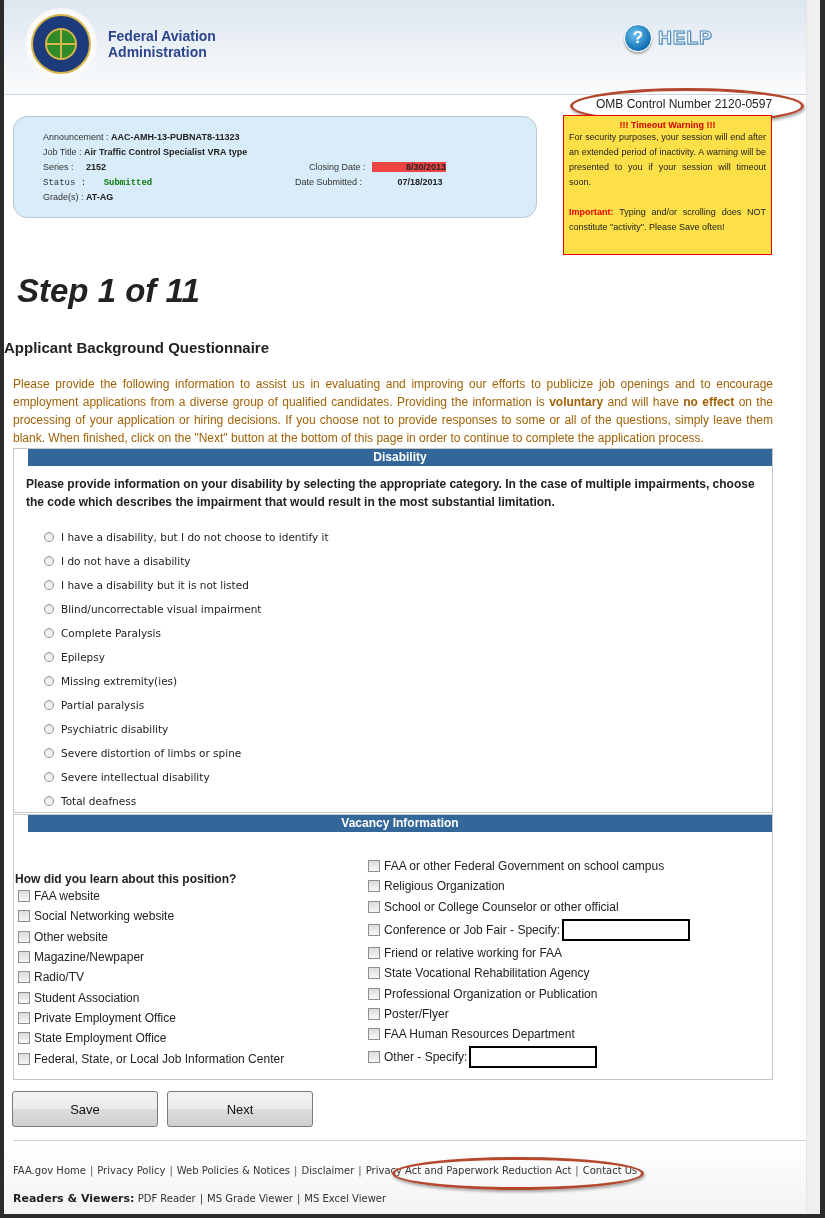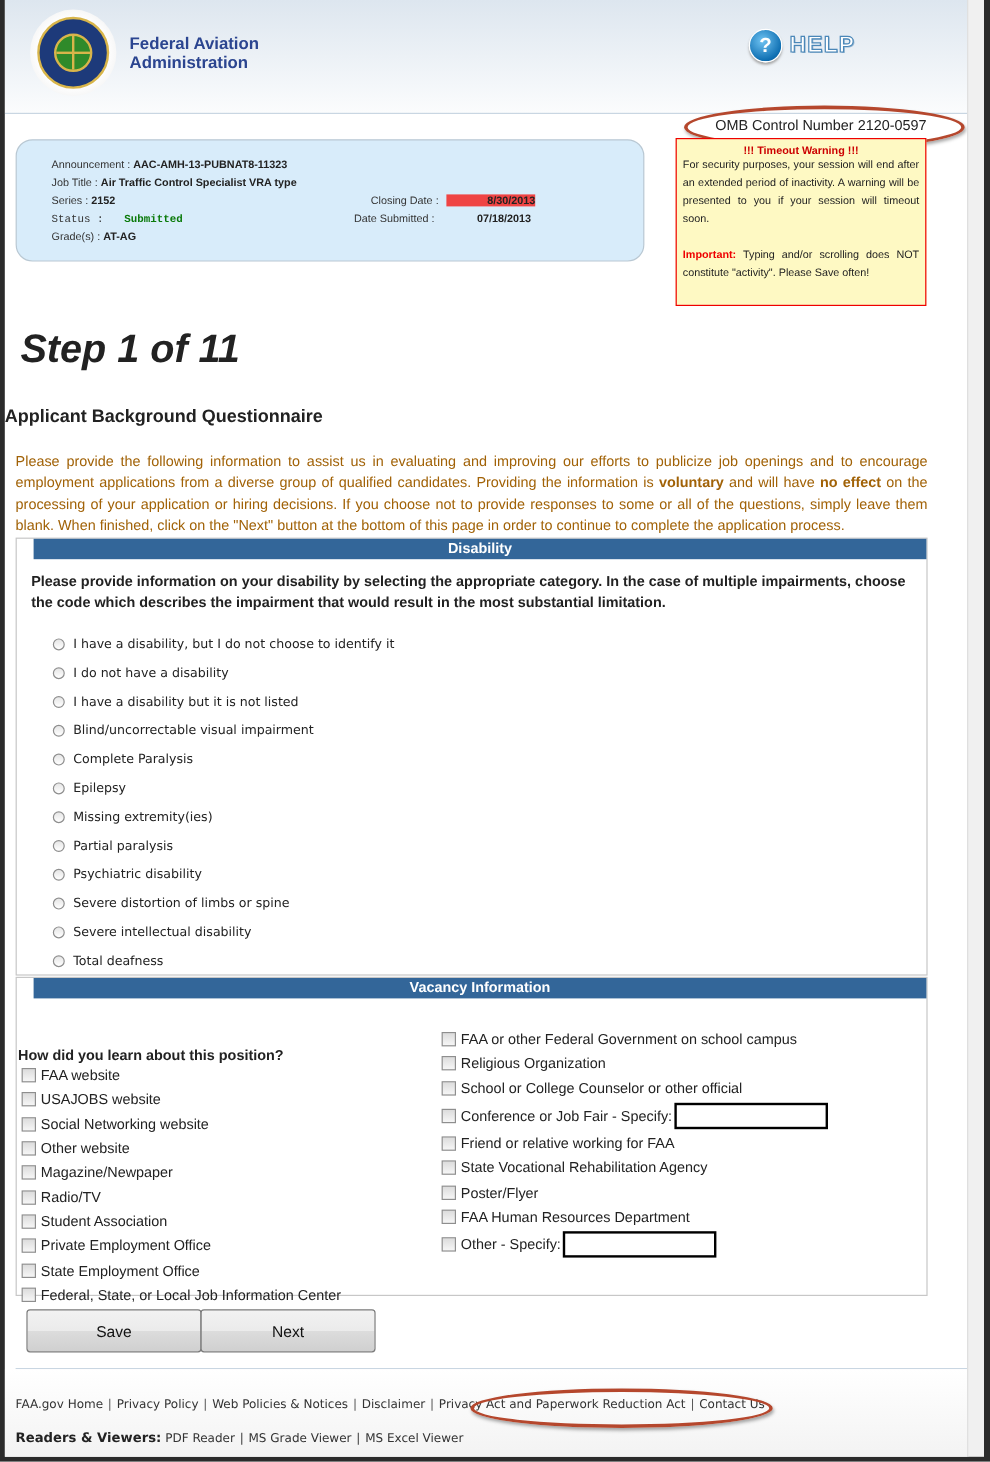--- a/index.html
+++ b/index.html
@@ -15,21 +15,21 @@
   .brand { position:absolute; left:104px; top:28px; color:#2b4590; font-weight:bold; font-size:14px; line-height:16px; }
   .help { position:absolute; left:620px; top:24px; display:flex; align-items:center; }
   .help-icon { width:26px; height:26px; border-radius:50%; background:radial-gradient(circle at 40% 35%, #6fc3f2, #0f6fb2 70%, #0a4a80); color:#fff; font-weight:bold; font-size:17px; text-align:center; line-height:26px; border:1px solid #fff; box-shadow:0 2px 2px #aaa; }
   .help-text { margin-left:6px; font-weight:bold; font-size:19px; color:#fff; letter-spacing:1px; -webkit-text-stroke:1px #4a87b8; text-shadow:1px 1px 0 #9bbad3; }
   .omb { position:absolute; left:592px; top:97px; font-size:12px; color:#222; }
   .oval { position:absolute; border:3px solid #b5472d; border-radius:50%; box-shadow:1px 2px 3px rgba(0,0,0,0.35); }
   .infobox { position:absolute; left:9px; top:116px; width:522px; height:100px; background:#d8ecfa; border:1px solid #b9c8d3; border-radius:14px; font-size:9px; color:#333; }
   .info-row { position:absolute; white-space:nowrap; }
   .info-row b { color:#222; }
   .green { color:#0a7a0a; font-weight:bold; }
-  .warning { position:absolute; left:559px; top:115px; width:209px; height:140px; background:#fef9c3; border:1px solid #e00; font-size:9px; color:#222; padding:6px 5px; box-sizing:border-box; text-align:justify; line-height:15px; }
+  .warning { position:absolute; left:559px; top:115px; width:209px; height:140px; background:#fde047; border:1px solid #e00; font-size:9px; color:#222; padding:6px 5px; box-sizing:border-box; text-align:justify; line-height:15px; }
   .warning .wtitle { text-align:center; color:#c00; font-weight:bold; line-height:10px; margin-top:-2px; }
   .warning .imp { color:#e00; font-weight:bold; }
   .step { position:absolute; left:13px; top:272px; font-size:33px; font-weight:bold; font-style:italic; color:#222; }
   .qtitle { position:absolute; left:0; width:802px; top:339px; font-size:15px; font-weight:bold; color:#222; }
   .intro { position:absolute; left:9px; top:375px; width:760px; font-size:12px; line-height:18px; color:#a16207; text-align:justify; }
   .section { position:absolute; left:9px; width:760px; border:1px solid #c7c7c7; box-sizing:border-box; }
   .section-head { background:#336699; color:#fff; text-align:center; font-size:12px; font-weight:bold; height:17px; line-height:17px;margin-left:14px; }
   .disability-q { font-size:12px; font-weight:bold; color:#222; line-height:18px; padding:9px 12px 0 12px; }
   .radio-list { position:absolute; left:30px; top:76px; }
   .radio-item { display:flex; align-items:center; height:24px; font-family:"DejaVu Sans", sans-serif; font-size:10.5px; color:#222; }
@@ -75,21 +75,21 @@
     <div class="info-row" style="left:29px; top:15px;">
       <span>Announcement :</span>
       <b>AAC-AMH-13-PUBNAT8-11323</b>
     </div>
     <div class="info-row" style="left:29px; top:30px;">
       <span>Job Title :</span>
       <b>Air Traffic Control Specialist VRA type</b>
     </div>
     <div class="info-row" style="left:29px; top:45px;">
       <span>Series :</span>
-      <b style="margin-left:0;">2152</b>
+      <b style="margin-left:10px;">2152</b>
     </div>
     <div class="info-row" style="left:29px; top:61px;font-family:Liberation Mono, monospace;">
       <span>Status :</span>
       <span class="green" style="margin-left:12px;">Submitted</span>
     </div>
     <div class="info-row" style="left:29px; top:75px;">
       <span>Grade(s) :</span>
       <b>AT-AG</b>
     </div>
     <div class="info-row" style="left:295px; top:45px;">
@@ -172,24 +172,20 @@
   <div class="section" style="top:814px; height:266px;">
     <div class="section-head">Vacancy Information</div>
     <div class="vac-q">How did you learn about this position?</div>
     <div class="cb-col" id="cb-left" style="left:4px; top:41px;margin-top:30px;">
         <div class="cb-item">
           <span class="cb"></span>
           <span>FAA website</span>
         </div>
         <div class="cb-item">
           <span class="cb"></span>
-          <span>USAJOBS website</span>
-        </div>
-        <div class="cb-item">
-          <span class="cb"></span>
           <span>Social Networking website</span>
         </div>
         <div class="cb-item">
           <span class="cb"></span>
           <span>Other website</span>
         </div>
         <div class="cb-item">
           <span class="cb"></span>
           <span>Magazine/Newpaper</span>
         </div>
@@ -235,35 +231,39 @@
         <div class="cb-item">
           <span class="cb"></span>
           <span>Friend or relative working for FAA</span>
         </div>
         <div class="cb-item">
           <span class="cb"></span>
           <span>State Vocational Rehabilitation Agency</span>
         </div>
         <div class="cb-item">
           <span class="cb"></span>
+          <span>Professional Organization or Publication</span>
+        </div>
+        <div class="cb-item">
+          <span class="cb"></span>
           <span>Poster/Flyer</span>
         </div>
         <div class="cb-item">
           <span class="cb"></span>
           <span>FAA Human Resources Department</span>
         </div>
         <div class="cb-item" style="height: 26px;">
           <span class="cb"></span>
           <span>Other - Specify:</span>
           <input type="text" class="specify" value="" style="">
         </div>
       </div>
   </div>
 
-  <div class="btn" style="left:18px;">Save</div>
+  <div class="btn" style="left:8px;">Save</div>
   <div class="btn" style="left:163px;">Next</div>
 
   <div class="footer-line"></div>
   <div class="footer"></div>
   <div class="links" id="footer-links"><span>FAA.gov Home</span><span class="sep">|</span><span>Privacy Policy</span><span class="sep">|</span><span>Web Policies &amp; Notices</span><span class="sep">|</span><span>Disclaimer</span><span class="sep">|</span><span>Privacy Act and Paperwork Reduction Act</span><span class="sep">|</span><span>Contact Us</span></div>
   <div class="oval" style="left:388px; top:1157px; width:246px; height:27px;"></div>
   <div class="readers" id="readers">
     <b>Readers &amp; Viewers:</b>
    <span>PDF Reader</span><span class="sep" style="margin: 0px 4px;">|</span><span>MS Grade Viewer</span><span class="sep" style="margin: 0px 4px;">|</span><span>MS Excel Viewer</span></div>
 </div>

